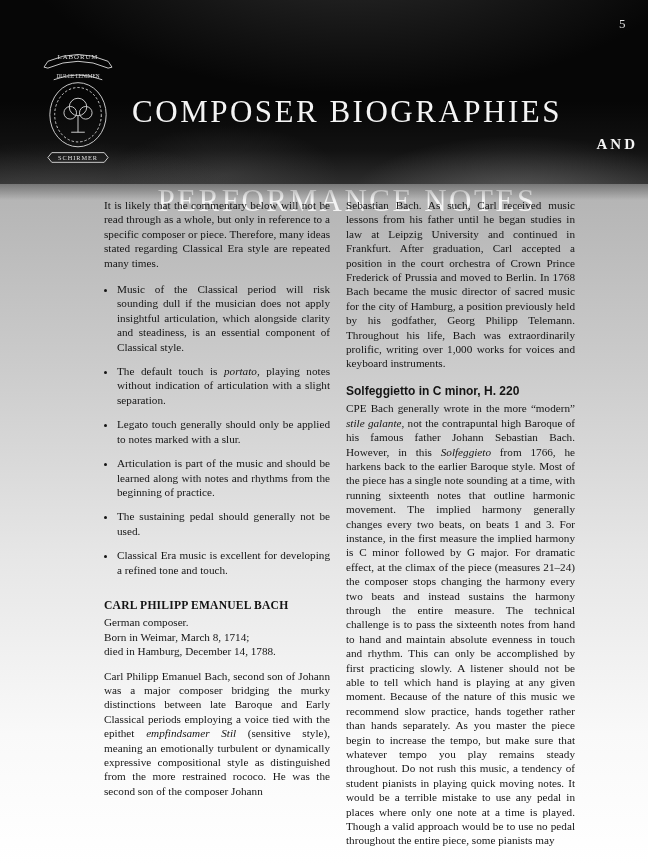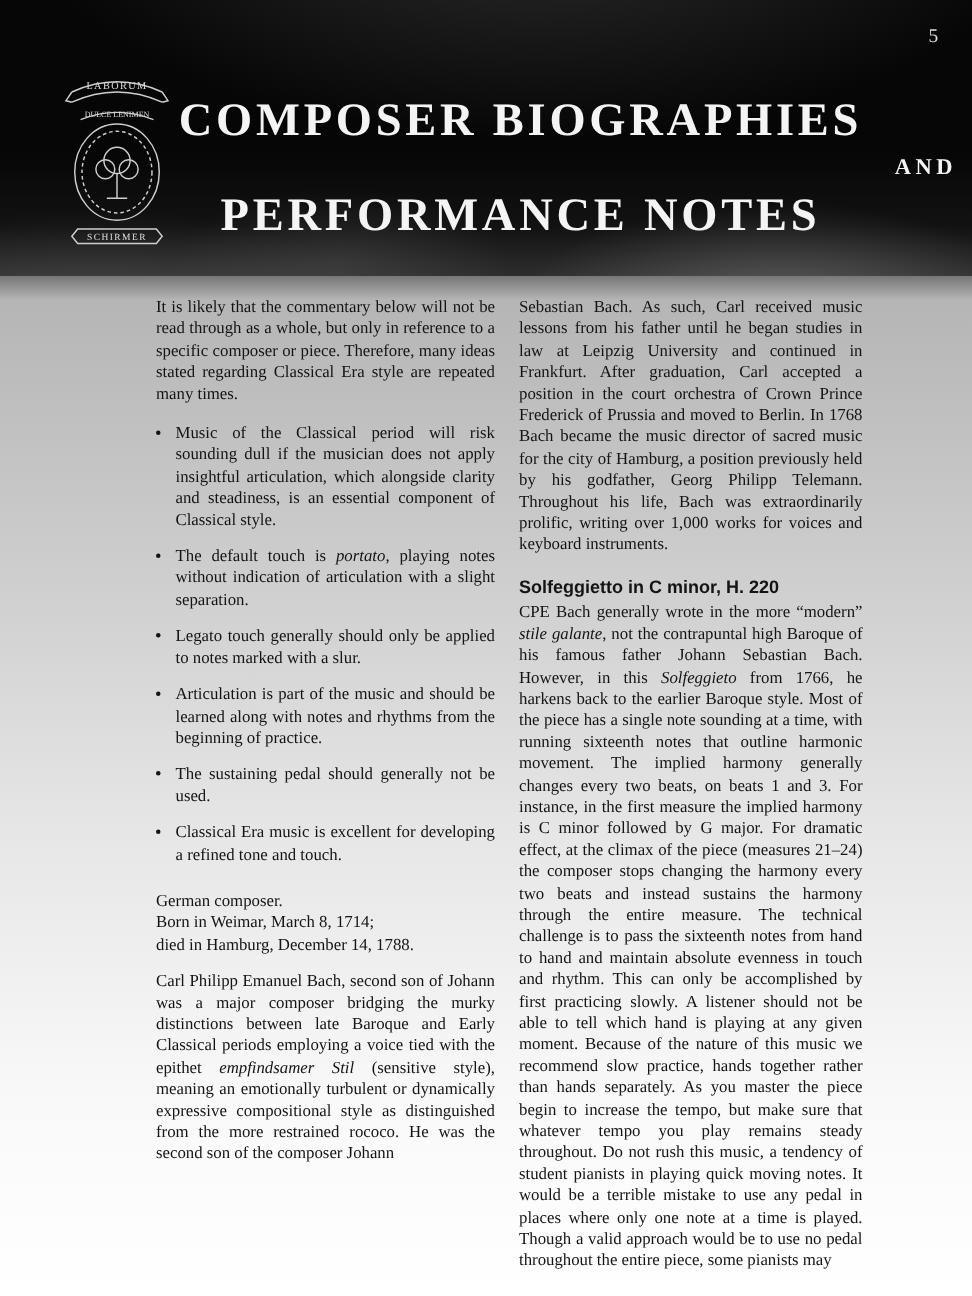--- a/index.html
+++ b/index.html
@@ -34,21 +34,21 @@
   }
   .crest {
     position:absolute; left:34px; top:38px;
     width:88px; height:136px; opacity:.95;
   }
   .title-block {
     position:absolute; top:64px; left:56px; right:10px;
     text-align:center; color:#f4f4f4;
   }
   .title-main {
-    font-size:31px; letter-spacing:2.5px; font-weight:700; line-height:1.05;
+    font-size:31px; letter-spacing:2.5px; font-weight:400; line-height:1.05;margin-top:32px;
   }
   .title-and {
     font-size:15px; letter-spacing:3px; font-weight:700; margin:7px 0 6px;text-align:right;
   }
   
   .content { position:absolute; top:184px; left:0; right:0; bottom:0; }
   .col {
     position:absolute; top:14px;
     font-size:11.2px; line-height:14.4px;
     text-align:justify;
@@ -115,20 +115,21 @@
 
       <ul class="bullets">
           <li>Music of the Classical period will risk sounding dull if the musician does not apply insightful articulation, which alongside clarity and steadiness, is an essential component of Classical style.</li>
           <li>The default touch is <i>portato</i>, playing notes without indication of articulation with a slight separation.</li>
           <li>Legato touch generally should only be applied to notes marked with a slur.</li>
           <li>Articulation is part of the music and should be learned along with notes and rhythms from the beginning of practice.</li>
           <li>The sustaining pedal should generally not be used.</li>
           <li>Classical Era music is excellent for developing a refined tone and touch.</li>
         </ul>
 
+      <h3 class="composer">CARL PHILIPP EMANUEL BACH</h3>
 
       <div>
           <div class="bio-line">German composer.</div>
           <div class="bio-line">Born in Weimar, March 8, 1714;</div>
           <div class="bio-line">died in Hamburg, December 14, 1788.</div>
         </div>
 
       <p class="para bio-para">Carl Philipp Emanuel Bach, second son of Johann was a major composer bridging the murky distinctions between late Baroque and Early Classical periods employing a voice tied with the epithet <i>empfindsamer Stil</i> (sensitive style), meaning an emotionally turbulent or dynamically expressive compositional style as distinguished from the more restrained rococo. He was the second son of the composer Johann</p>
     </div>
 

